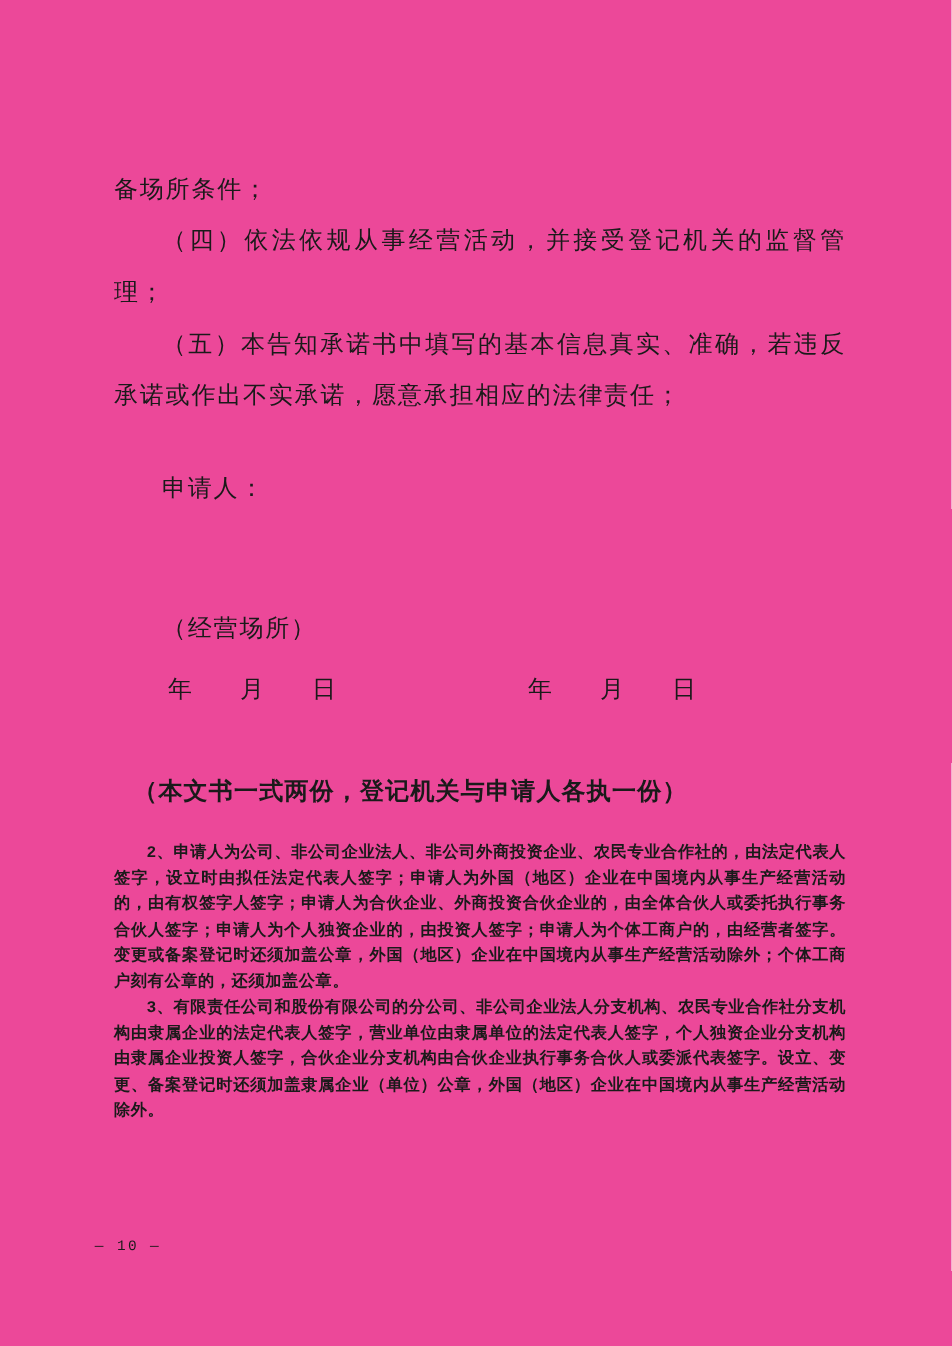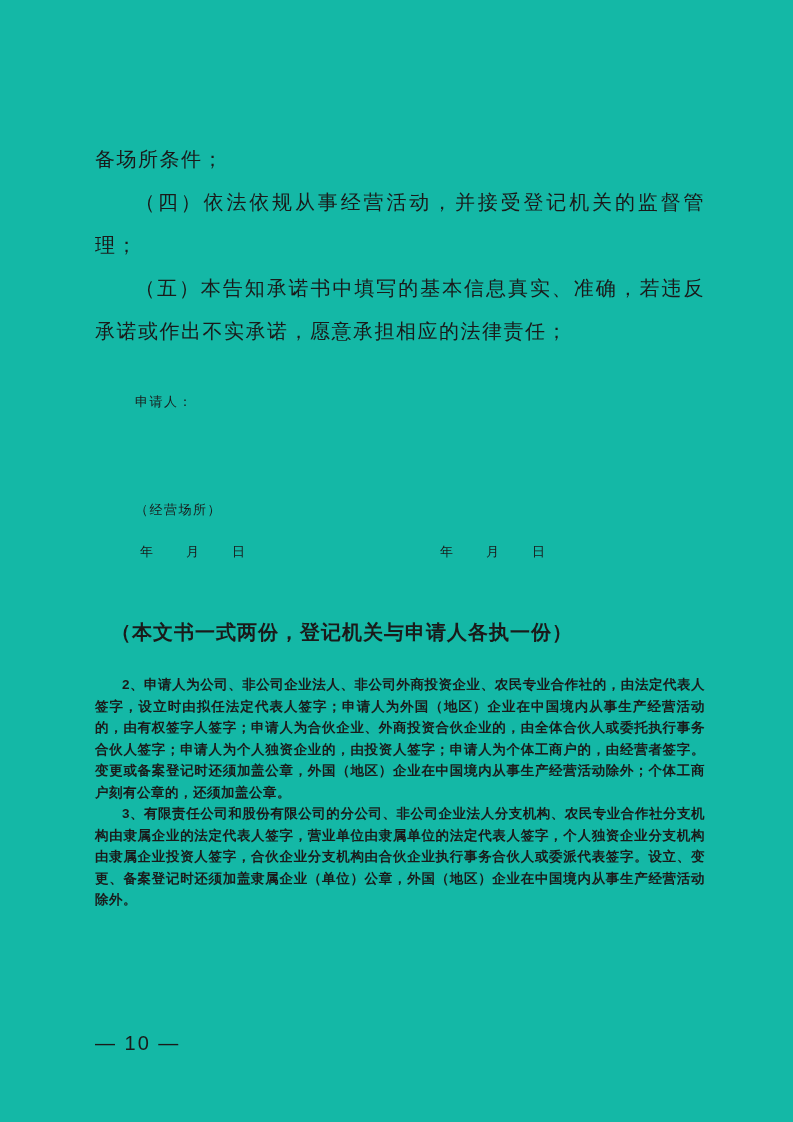--- a/index.html
+++ b/index.html
@@ -4,22 +4,22 @@
 <style>
   html, body {
     margin: 0;
     padding: 0;
     background: #ffffff;
   }
   .page {
     position: relative;
     width: 793px;
     height: 1122px;
-    background: #14b8a6;
-    font-family: Liberation Sans, sans-serif;
+    background: #ec4899;
+    font-family: Liberation Mono, monospace;
     color: #1a1a1a;
     overflow: hidden;
   }
   .content {
     position: absolute;
     left: 95px;
     top: 138px;
     width: 610px;
   }
   .body-para {
@@ -27,21 +27,21 @@
     font-size: 20px;
     line-height: 43px;
     letter-spacing: 1.5px;
     text-align: justify;
   }
   .body-para.indent {
     text-indent: 2em;
   }
   .sig-row {
     display: flex;
-    font-size: 13px;
+    font-size: 20px;
     letter-spacing: 1.5px;
   }
   .sig-row .left-cell {
     margin-left: 40px;
     width: 300px;
     flex: 0 0 300px;
   }
   .sig-row .right-cell {
     flex: 1;
   }
@@ -65,23 +65,23 @@
     margin: 0;
     font-size: 13.5px;
     line-height: 21.5px;
     font-weight: 700;
     text-align: justify;
     text-indent: 2em;
     letter-spacing: 0.5px;
   }
   .page-number {
     position: absolute;
-    left: 95px;
+    left: 79px;
     top: 1032px;
-    font-size: 20px;
+    font-size: 12px;
     letter-spacing: 2px;
   }
 </style>
 </head>
 <body>
 
 <div class="page">
   <div class="content">
 
     <p class="body-para">备场所条件；</p>

